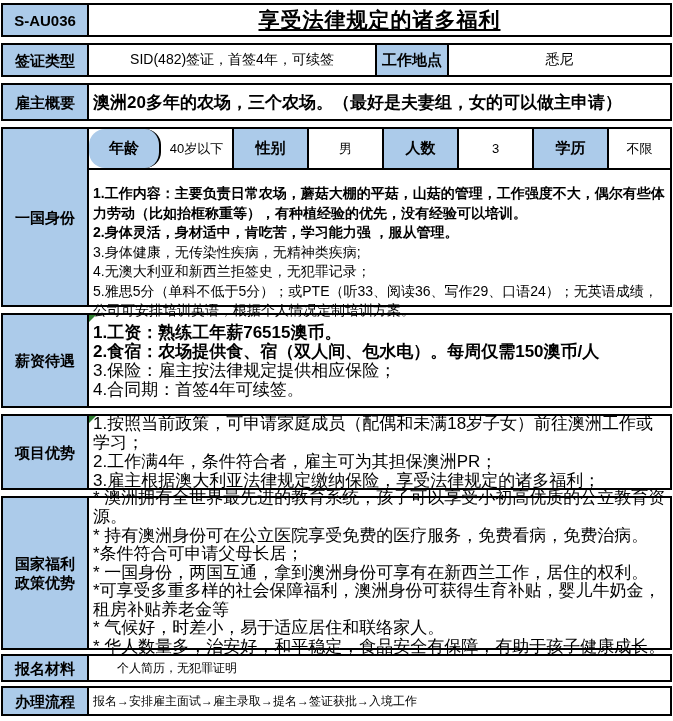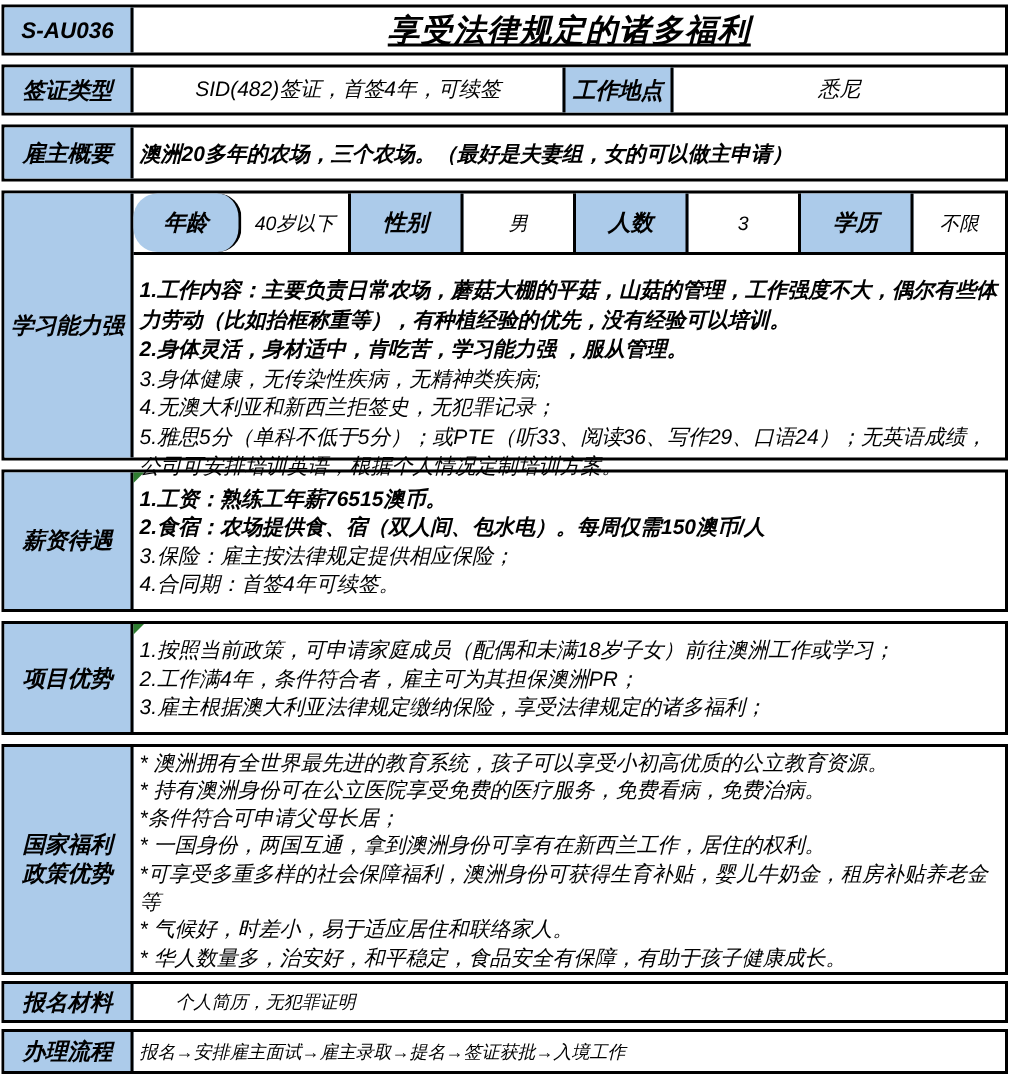--- a/index.html
+++ b/index.html
@@ -4,21 +4,20 @@
 <style>
   html,body{margin:0;padding:0;background:#fff;}
   .page{
     position:relative;
     width:673px;height:721px;
     box-sizing:border-box;
     padding:3px 1px 0 1px;
     background:#fff;
     font-family:"Liberation Sans", sans-serif;
     color:#000;
-    font-style:italic;
   }
   .sec{
     box-sizing:border-box;
     border:2px solid var(--border,#000);
     display:flex;
     margin-bottom:6px;
     background:#fff;
   }
   .cell{box-sizing:border-box;}
   .lab{
@@ -55,21 +54,21 @@
     background:var(--blue,#ACCBEA);
     border-left:2px solid var(--border,#000);
     border-right:2px solid var(--border,#000);
     font-weight:bold;font-size:15px;
   }
   .loc-value{flex:0 0 221px;font-size:14px;}
   .bold-line{font-weight:bold;}
   .content{
     flex:1;position:relative;
     display:flex;flex-direction:column;justify-content:center;
-    padding:1px 4px;font-size:14px;line-height:19px;
+    padding:1px 4px;font-size:17px;line-height:19px;
   }
   .content p{margin:0;padding:0;}
   .recruit-content{flex:1;display:flex;flex-direction:column;}
   .attr-row{
     display:flex;flex:0 0 39px;
     border-bottom:2px solid var(--border,#000);
   }
   .attr-row .a-lab{
     background:var(--blue,#ACCBEA);
     font-weight:bold;font-size:15px;
@@ -114,21 +113,21 @@
     <div class="cell ctr loc-label">工作地点</div>
     <div class="cell ctr loc-value">悉尼</div>
   </div>
 
   <div class="sec s3">
     <div class="cell lab">雇主概要</div>
     <div class="content bold-line">澳洲20多年的农场，三个农场。（最好是夫妻组，女的可以做主申请）</div>
   </div>
 
   <div class="sec s4">
-    <div class="cell lab">学习能力强</div>
+    <div class="cell lab">一国身份</div>
     <div class="recruit-content">
       <div class="attr-row">
         <div class="a-lab w70">年龄</div>
         <div class="a-val w71">40岁以下</div>
         <div class="a-lab w73">性别</div>
         <div class="a-val w73">男</div>
         <div class="a-lab w73">人数</div>
         <div class="a-val w73">3</div>
         <div class="a-lab w73">学历</div>
         <div class="a-val w74">不限</div>

